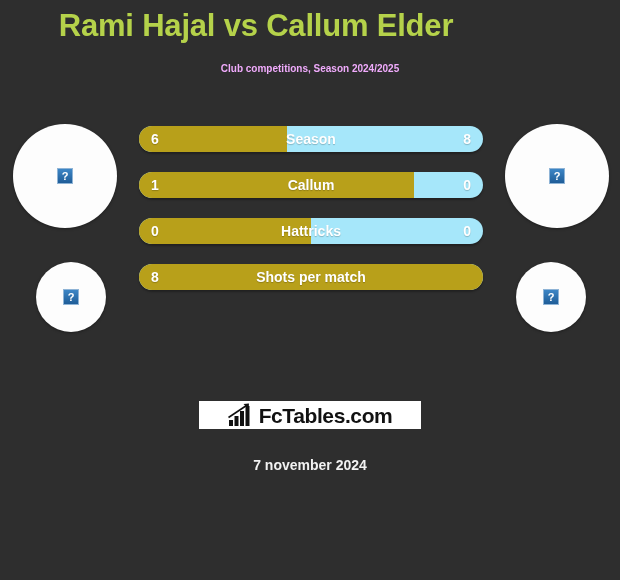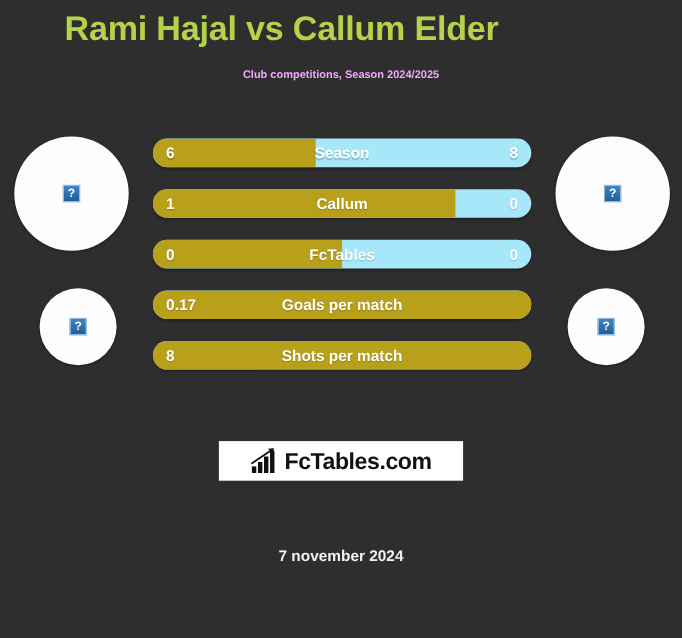--- a/index.html
+++ b/index.html
@@ -127,21 +127,21 @@
     width: 344px;
     text-align: center;
   }
 
   
   .logo {
     position: absolute;
     left: 199px;
     top: 401px;
     width: 222px;
-    height: 36px;
+    height: 28px;
     background: #ffffff;
     display: flex;
     align-items: center;
     justify-content: center;
     gap: 5px;
   }
 
   .logo-icon { width: 26px; height: 24px; display: block; }
 
   .logo-text {
@@ -154,21 +154,20 @@
 
   .date {
     position: absolute;
     left: 0;
     top: 457px;
     width: 620px;
     text-align: center;
     font-size: 14px;
     font-weight: bold;
     color: #f2f2f2;
-    margin-top: 40px;
   }
 </style>
 </head>
 <body>
 
 <div class="page">
 
   <div class="title">Rami Hajal vs Callum Elder</div>
   <div class="subtitle">Club competitions, Season 2024/2025</div>
 
@@ -197,30 +196,24 @@
     <div class="bar-row">
       <div class="bar-fill" style="width: 80%;"></div>
       <span class="bar-home-val">1</span>
       <span class="bar-label">Callum</span>
       <span class="bar-away-val">0</span>
     </div>
 
     <div class="bar-row">
       <div class="bar-fill" style="width: 50%;"></div>
       <span class="bar-home-val">0</span>
-      <span class="bar-label">FcTables</span>
+      <span class="bar-label">Hattricks</span>
       <span class="bar-away-val">0</span>
     </div>
 
-    <div class="bar-row">
-      <div class="bar-fill" style="width: 100%;"></div>
-      <span class="bar-home-val">0.17</span>
-      <span class="bar-label">Goals per match</span>
-      <span class="bar-away-val"></span>
-    </div>
 
     <div class="bar-row">
       <div class="bar-fill" style="width: 100%;"></div>
       <span class="bar-home-val">8</span>
       <span class="bar-label">Shots per match</span>
       <span class="bar-away-val"></span>
     </div>
 
 
   </div>

